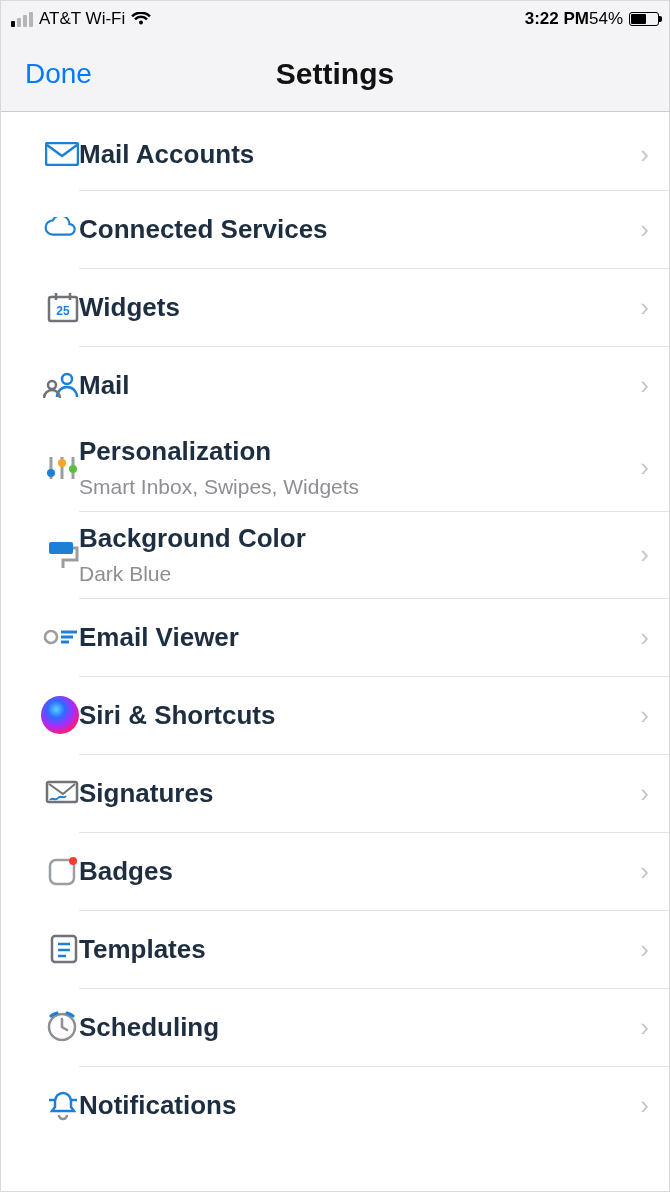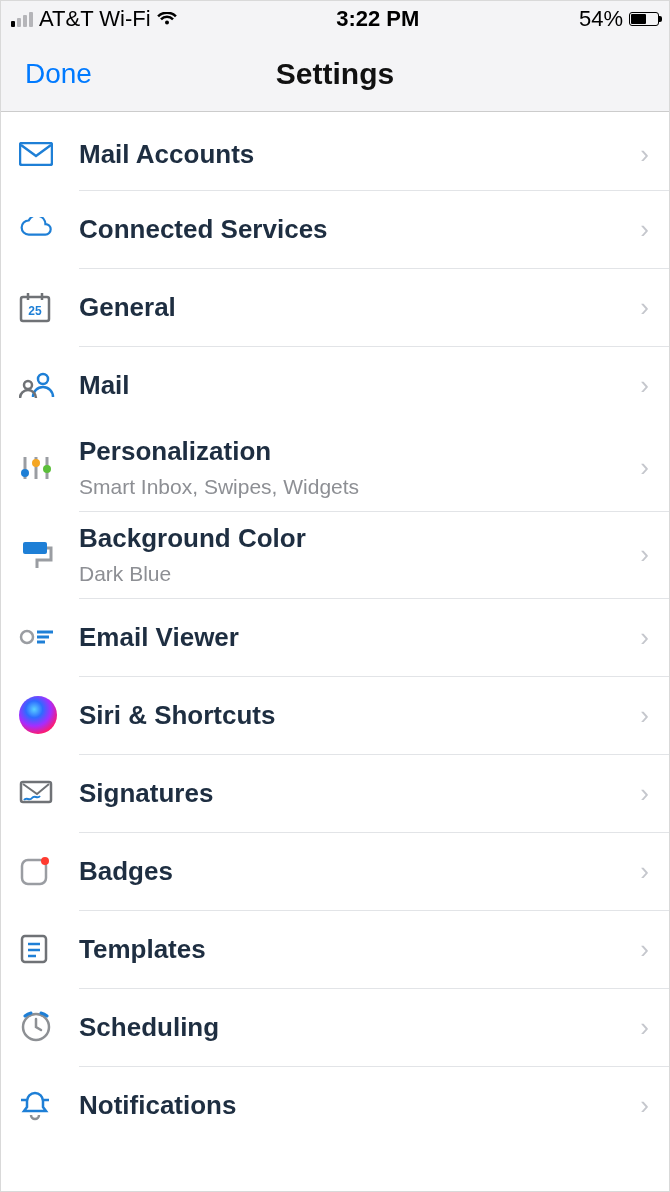--- a/index.html
+++ b/index.html
@@ -1,41 +1,41 @@
 <!DOCTYPE html>
 <html><head>
 <meta charset="utf-8">
 <style>
   * { margin:0; padding:0; box-sizing:border-box; font-family:-apple-system,"Helvetica Neue",Helvetica,Arial,sans-serif; -webkit-font-smoothing:antialiased; }
   html,body { width:670px; height:1192px; background:#fff; }
   .screen { width:670px; height:1192px; display:flex; flex-direction:column; overflow:hidden; border:1px solid #d9d9d9;}
   
-  .status { height:36px; background:#f4f4f6; display:flex; align-items:center; padding:0 10px; font-size:22px; color:#000; font-weight:500;}
+  .status { height:36px; background:#f4f4f6; display:flex; align-items:center; padding:0 10px; font-size:17px; color:#000; font-weight:500;}
   .status .left, .status .right { display:flex; align-items:center; gap:6px; }
-  .status .center { flex:1; text-align:center; font-weight:600;}
+  .status .center { flex:1; text-align:right; font-weight:600;}
   .signal { display:flex; gap:2px; align-items:flex-end;}
   .signal span { width:4px; background:#b5b5b9; border-radius:1px;}
   .signal span:nth-child(1){height:6px;background:#000;}
   .signal span:nth-child(2){height:9px;}
   .signal span:nth-child(3){height:12px;}
   .signal span:nth-child(4){height:15px;}
   .batt { width:30px; height:14px; border:1.5px solid #000; border-radius:3px; position:relative;}
   .batt::after{content:"";position:absolute;right:-4px;top:3px;width:3px;height:6px;background:#000;border-radius:0 2px 2px 0;}
   .batt .fill{position:absolute;left:1px;top:1px;bottom:1px;width:54%;background:#000;border-radius:1px;}
   
   .nav { height:75px; background:#f4f4f6; border-bottom:1px solid #ccc; display:flex; align-items:center; padding:0 24px; position:relative;}
   .nav .done { color:#007aff; font-size:28px; font-weight:400;}
   .nav .title { position:absolute; left:0; right:0; text-align:center; font-size:30px; font-weight:600; color:#111; pointer-events:none;}
   
   .scroll { flex:1; overflow-y:auto; background:#fff;}
   .group-header { background:#f4f4f6; color:#8a8a90; font-size:22px; padding:36px 20px 14px; border-bottom:1px solid #ddd;}
   .row { display:flex; align-items:center; min-height:78px; padding:12px 20px 12px 18px; position:relative; cursor:pointer;}
   .row + .row::before { content:""; position:absolute; left:78px; right:0; top:0; height:1px; background:#e2e4e7;}
   .head-group .row:first-child{ padding-top:18px;}
-  .icon { width:60px; display:flex; align-items:center; justify-content:flex-start; flex-shrink:0;}
+  .icon { width:60px; display:flex; align-items:center; justify-content:flex-end; flex-shrink:0;}
   .labels { flex:1; display:flex; flex-direction:column; justify-content:center;}
   .label { font-size:26px; font-weight:600; color:#1e2e41;}
   .sub   { font-size:21px; color:#8d8f94; margin-top:8px;}
   .chev { color:#c5c7cd; font-size:26px; padding-left:8px;}
   
   .siri { width:38px; height:38px; border-radius:50%; background:radial-gradient(circle at 40% 35%,#5ad1ff 0%,#2e6bff 25%,#a52dff 50%,#ff1a6e 75%,#0f0f1c 100%);}
   svg { display:block; }
 </style>
 </head>
 <body>
@@ -101,21 +101,21 @@
       <div class="row">
         <div class="icon">
           <svg width="32" height="32">
               <rect x="2" y="6" width="28" height="24" rx="2" fill="none" stroke="#6f7276" stroke-width="2.5"></rect>
               <line x1="9" y1="2" x2="9" y2="9" stroke="#6f7276" stroke-width="2.5"></line>
               <line x1="23" y1="2" x2="23" y2="9" stroke="#6f7276" stroke-width="2.5"></line>
               <text x="16" y="24" text-anchor="middle" font-size="12" fill="#1e7fd6" font-weight="700">25</text>
             </svg>
         </div>
         <div class="labels">
-            <span class="label">General</span>
+            <span class="label">Widgets</span>
           </div>
         <span class="chev">›</span>
       </div>
 
       <div class="row">
         <div class="icon">
           <svg width="36" height="28">
               <circle cx="24" cy="8" r="5" fill="none" stroke="#1e7fd6" stroke-width="2.5"></circle>
               <path d="M14 26a10 10 0 0120 0" fill="none" stroke="#1e7fd6" stroke-width="2.5"></path>
               <circle cx="9" cy="14" r="4" fill="none" stroke="#6f7276" stroke-width="2.5"></circle>

